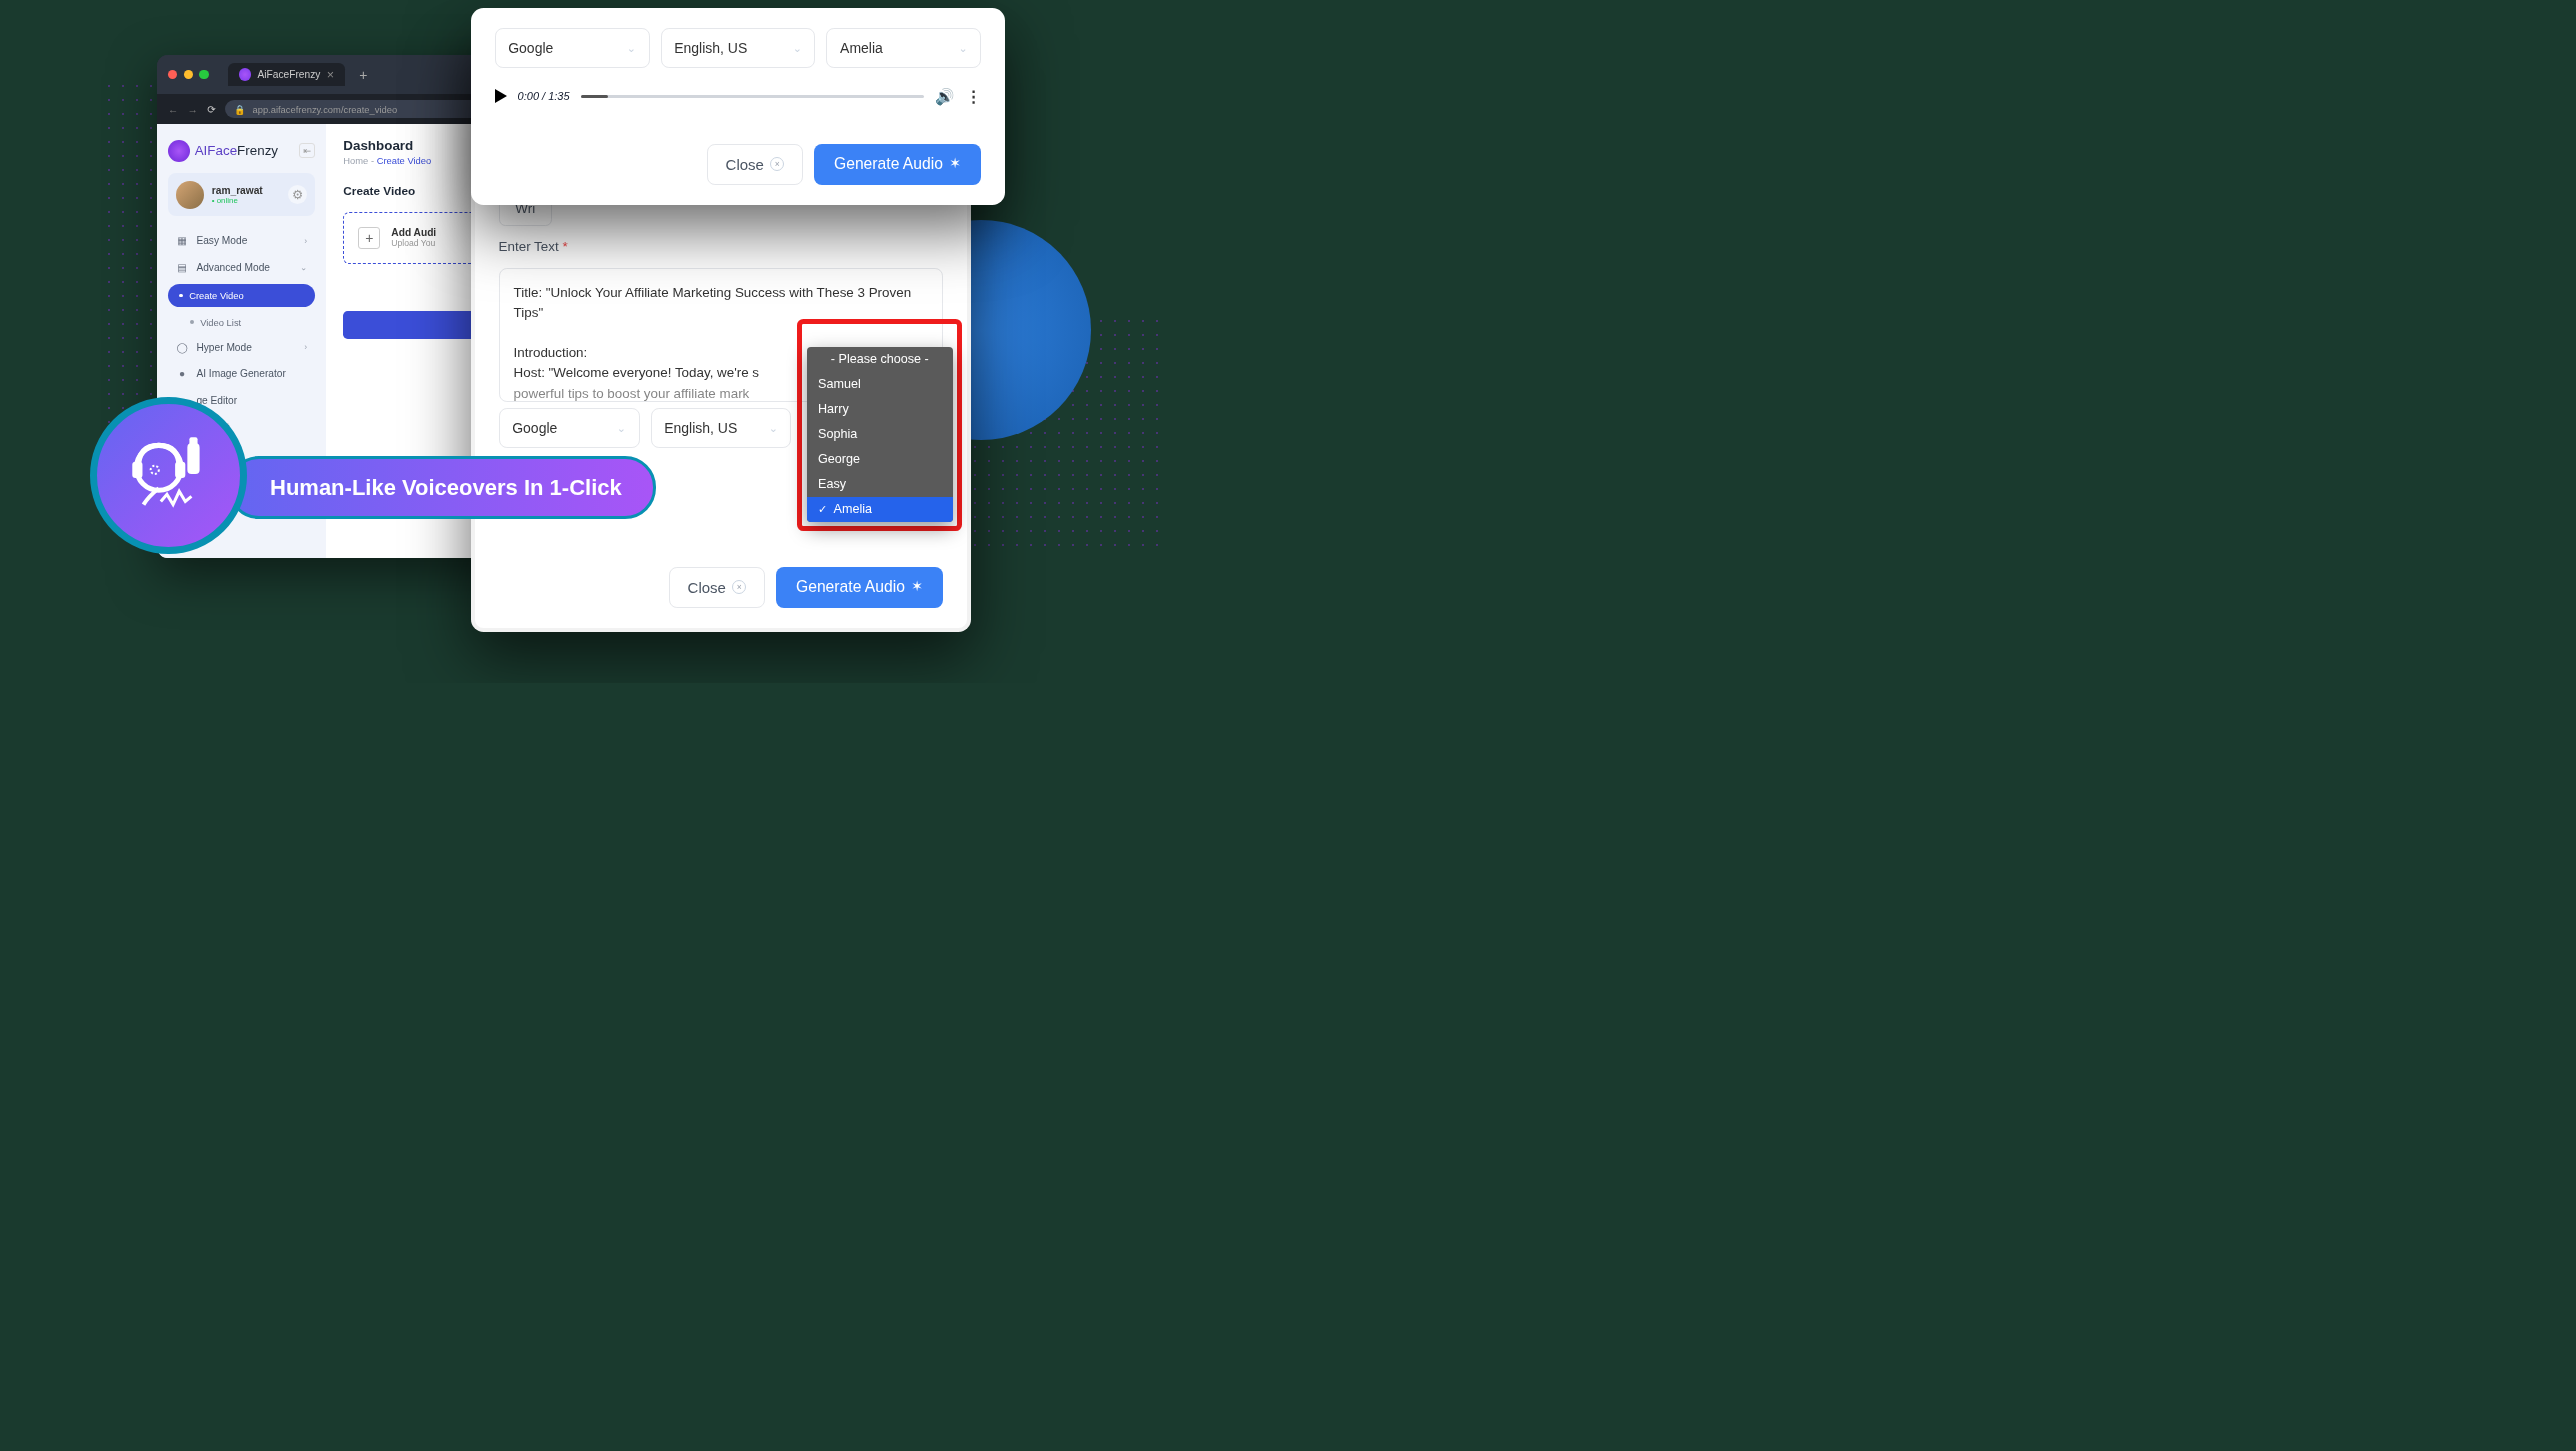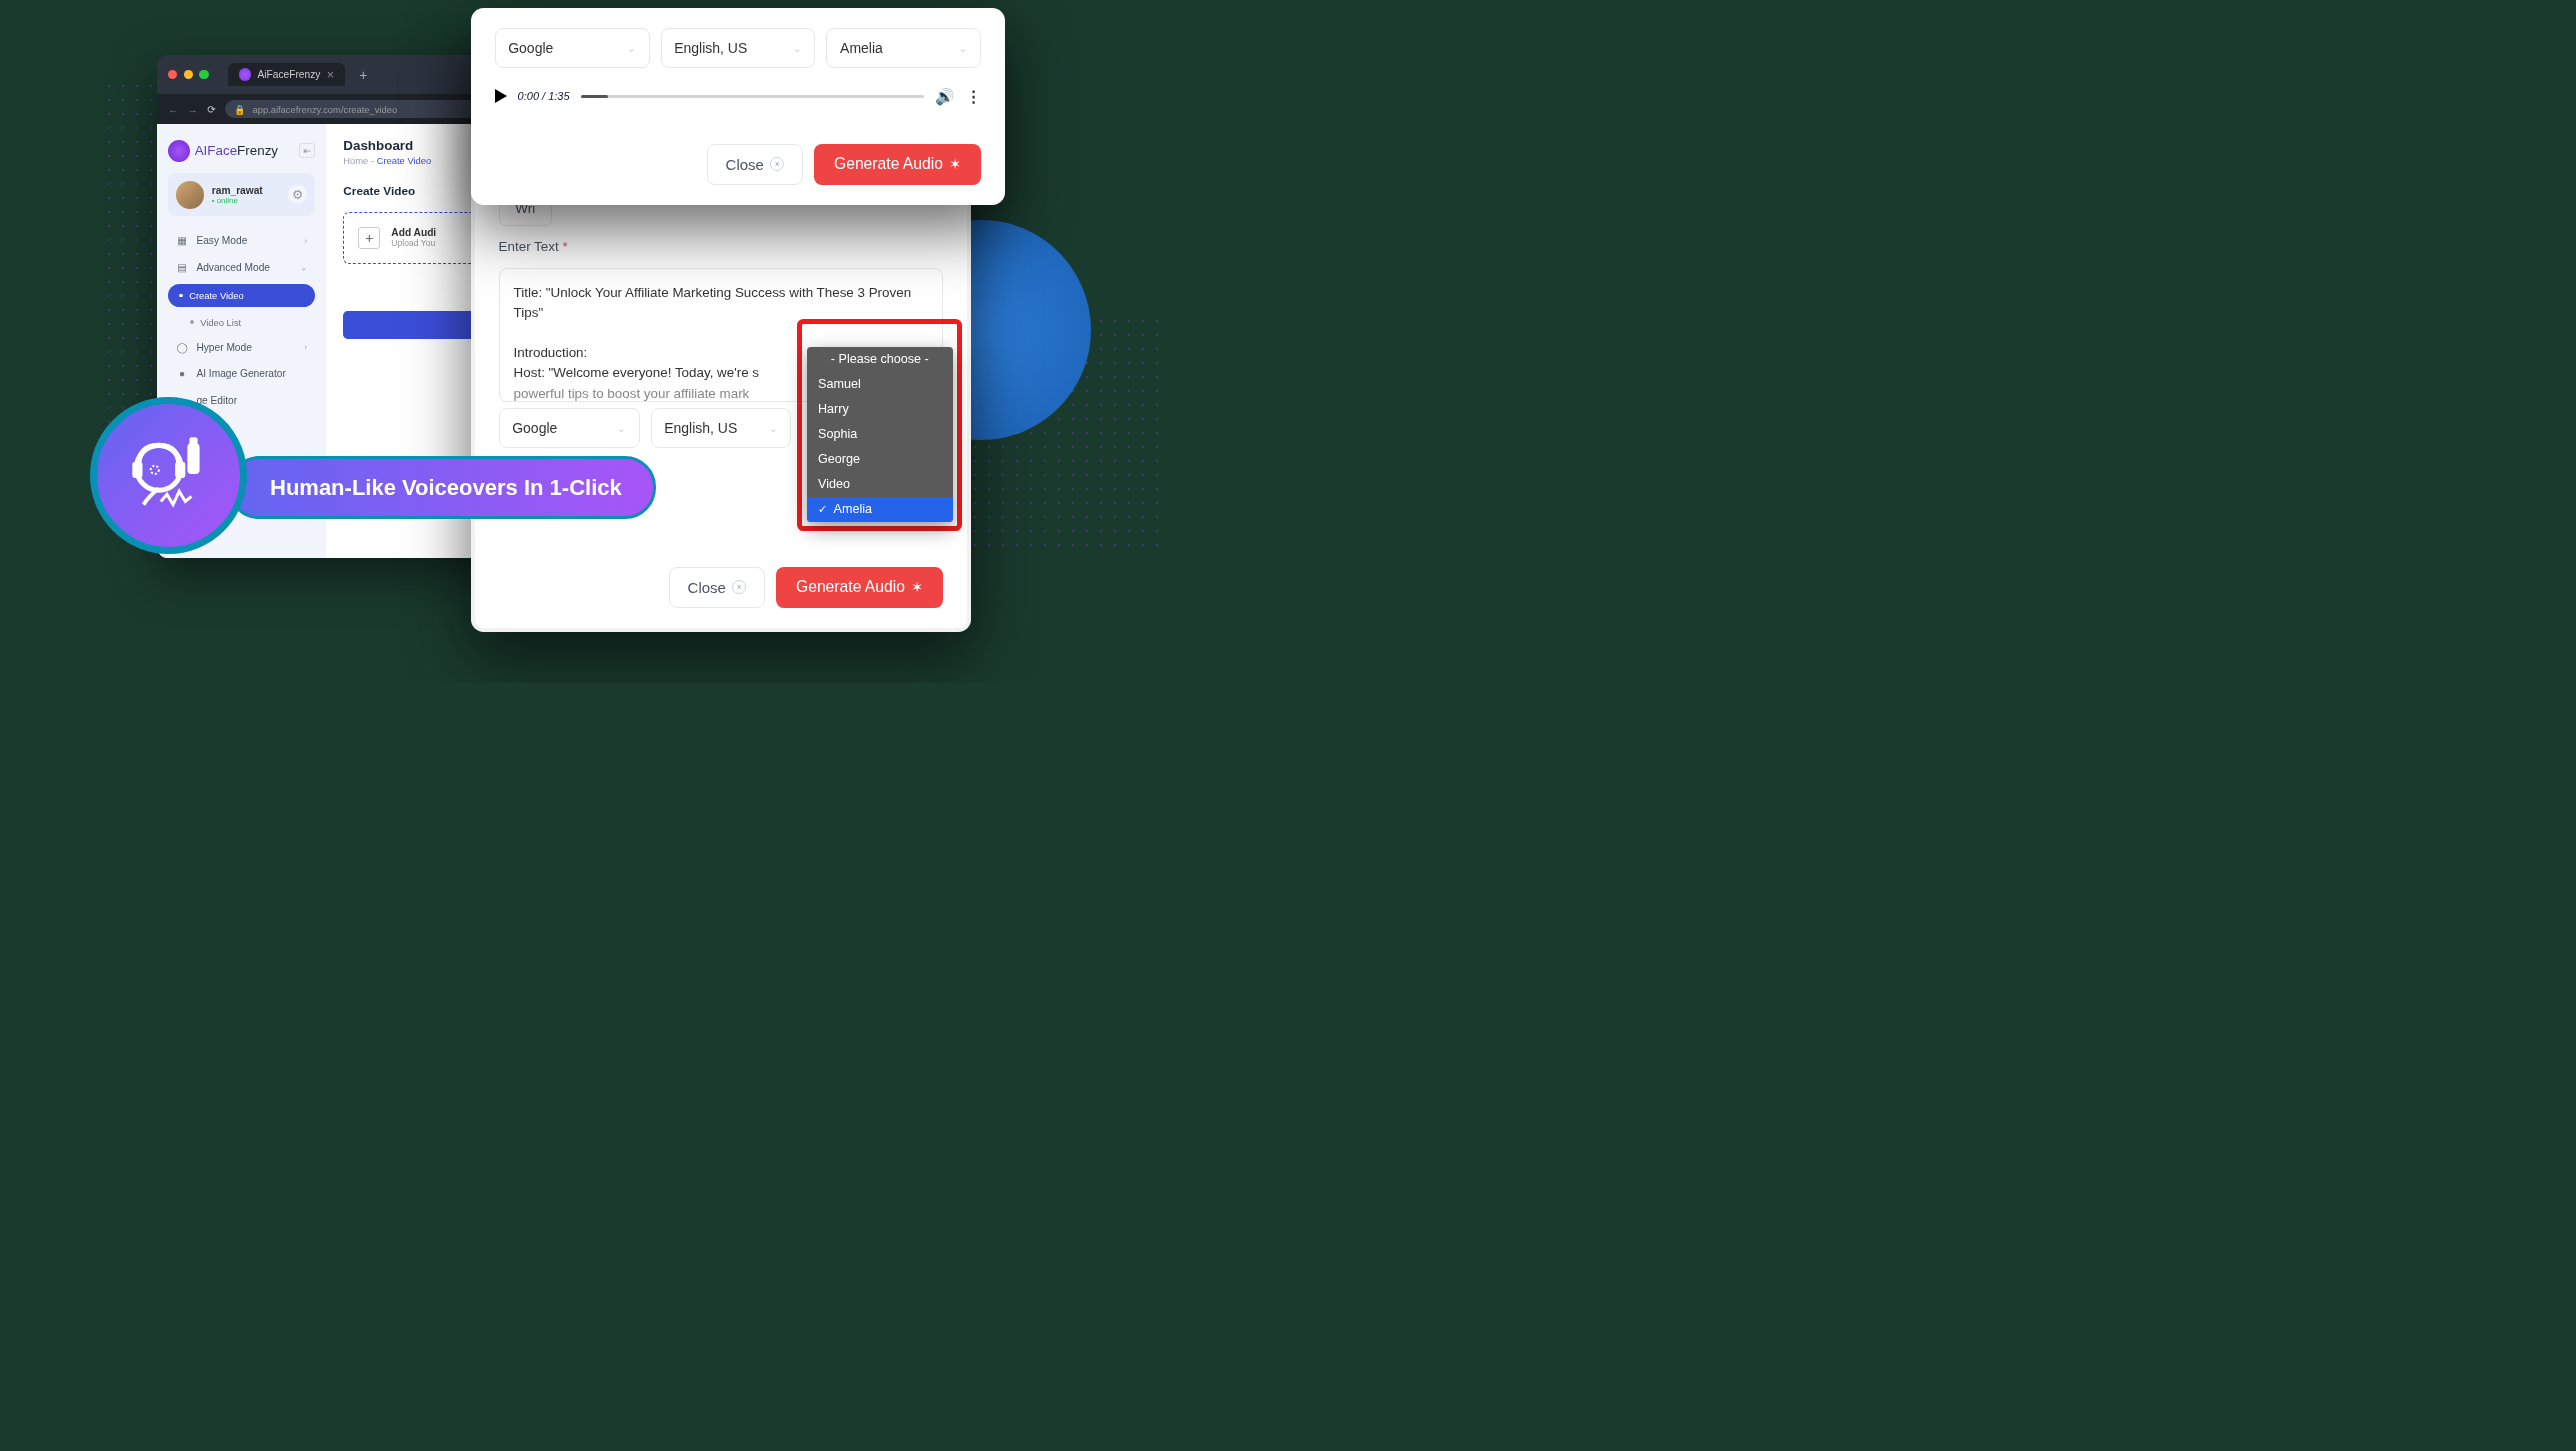--- a/index.html
+++ b/index.html
@@ -72,21 +72,21 @@
 .play-btn { width: 0; height: 0; border-left: 12.6px solid #000; border-top: 7.9px solid transparent; border-bottom: 7.9px solid transparent; cursor: pointer; }
 .time { font-size: 11px; color: #0f172a; font-style: italic; }
 .progress { flex: 1; height: 3.9px; background: #d1d5db; border-radius: 2.4px; position: relative; }
 .progress-fill { width: 8%; height: 100%; background: #555; border-radius: 2.4px; }
 .vol-icon { font-size: 15.7px; color: #333; }
 .more-dots { font-size: 15.7px; color: #333; font-weight: bold; }
 
 .modal-footer { display: flex; justify-content: flex-end; gap: 11px; padding: 12.6px 23.6px 20.4px 23.6px; }
 .btn-close { border: 0.8px solid #e5e7eb; background: white; padding: 11px 17.3px; border-radius: 7.9px; font-size: 15px; color: #4b5563; display: flex; align-items: center; gap: 6.3px; cursor: pointer; }
 .btn-close-x { color: #9ca3af; border: 1.2px solid #cbd5e1; border-radius: 50%; width: 14px; height: 14px; display: flex; align-items: center; justify-content: center; font-size: 8.6px; }
-.btn-gen { background: #ef4444; color: white; padding: 11px 20.4px; border-radius: 7.9px; font-size: 15.7px; font-weight: 500; display: flex; align-items: center; gap: 6.3px; cursor: pointer; border: none; }
+.btn-gen { background: #3b82f6; color: white; padding: 11px 20.4px; border-radius: 7.9px; font-size: 15.7px; font-weight: 500; display: flex; align-items: flex-start; gap: 6.3px; cursor: pointer; border: none; }
 .btn-gen-star { font-size: 14px; }
 
 
 .modal-lower { position: absolute; left: 471px; top: 43px; width: 500px; height: 589px; background: white; border-radius: 12.6px; box-shadow: 0 23.6px 63px rgba(0,0,0,0.6); z-index: 2; padding: 20.4px 23.6px; border: 4.7px solid rgba(0,0,0,0.05); }
 .field-label { font-size: 13.4px; color: #4b5563; margin-top: 165px; }
 .req { color: #ef4444; }
 .write-btn { border: 0.8px solid #e5e7eb; padding: 9.4px 15.7px; border-radius: 6.3px; font-size: 13.4px; color: #4b5563; display: inline-block; margin-top: 102px; }
 .textarea { border: 0.8px solid #e5e7eb; border-radius: 7.9px; padding: 14px; margin-top: 11px; font-size: 13.4px; color: #333; line-height: 1.5; height: 134px; overflow: hidden; }
 
 
@@ -234,21 +234,21 @@
   </div>
   
   
   <div class="dropdown-box">
     <div class="dropdown-list">
       <div class="dd-header">- Please choose -</div>
       <div class="dd-item">Samuel</div>
       <div class="dd-item">Harry</div>
       <div class="dd-item">Sophia</div>
       <div class="dd-item">George</div>
-      <div class="dd-item">Video</div>
+      <div class="dd-item">Easy</div>
       <div class="dd-item selected">
           <span class="dd-check">✓</span>
           <span>Amelia</span>
         </div>
     </div>
   </div>
 </div>
 
 <div class="modal">
   <div class="modal-body">

